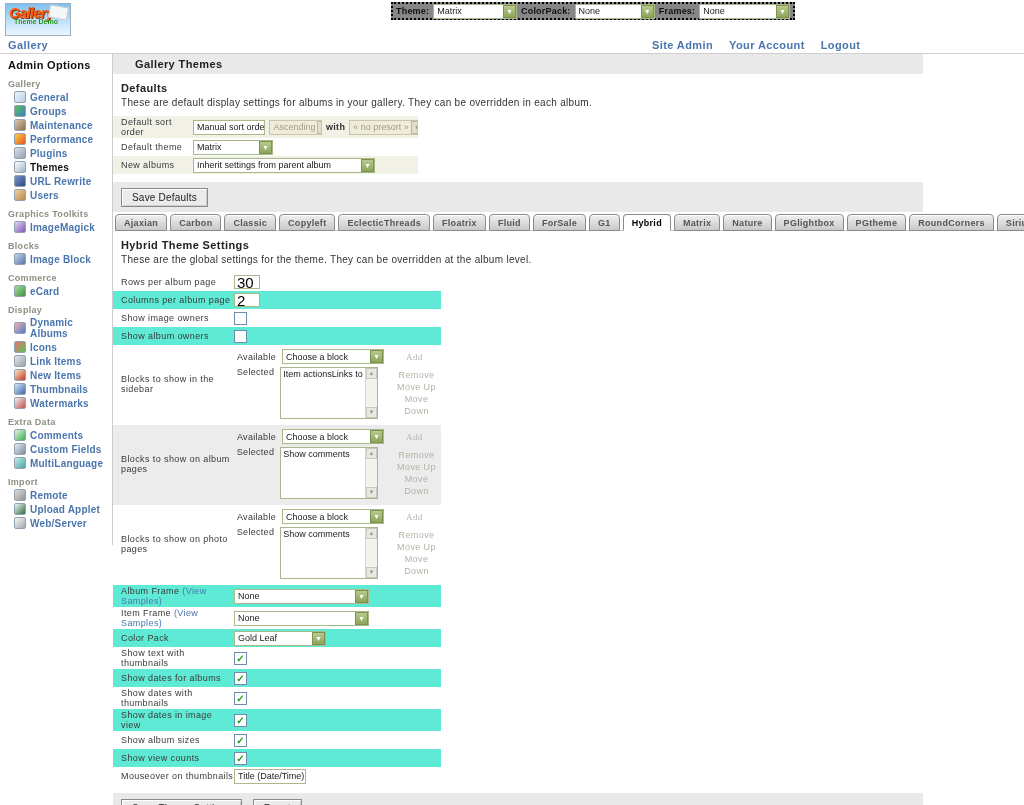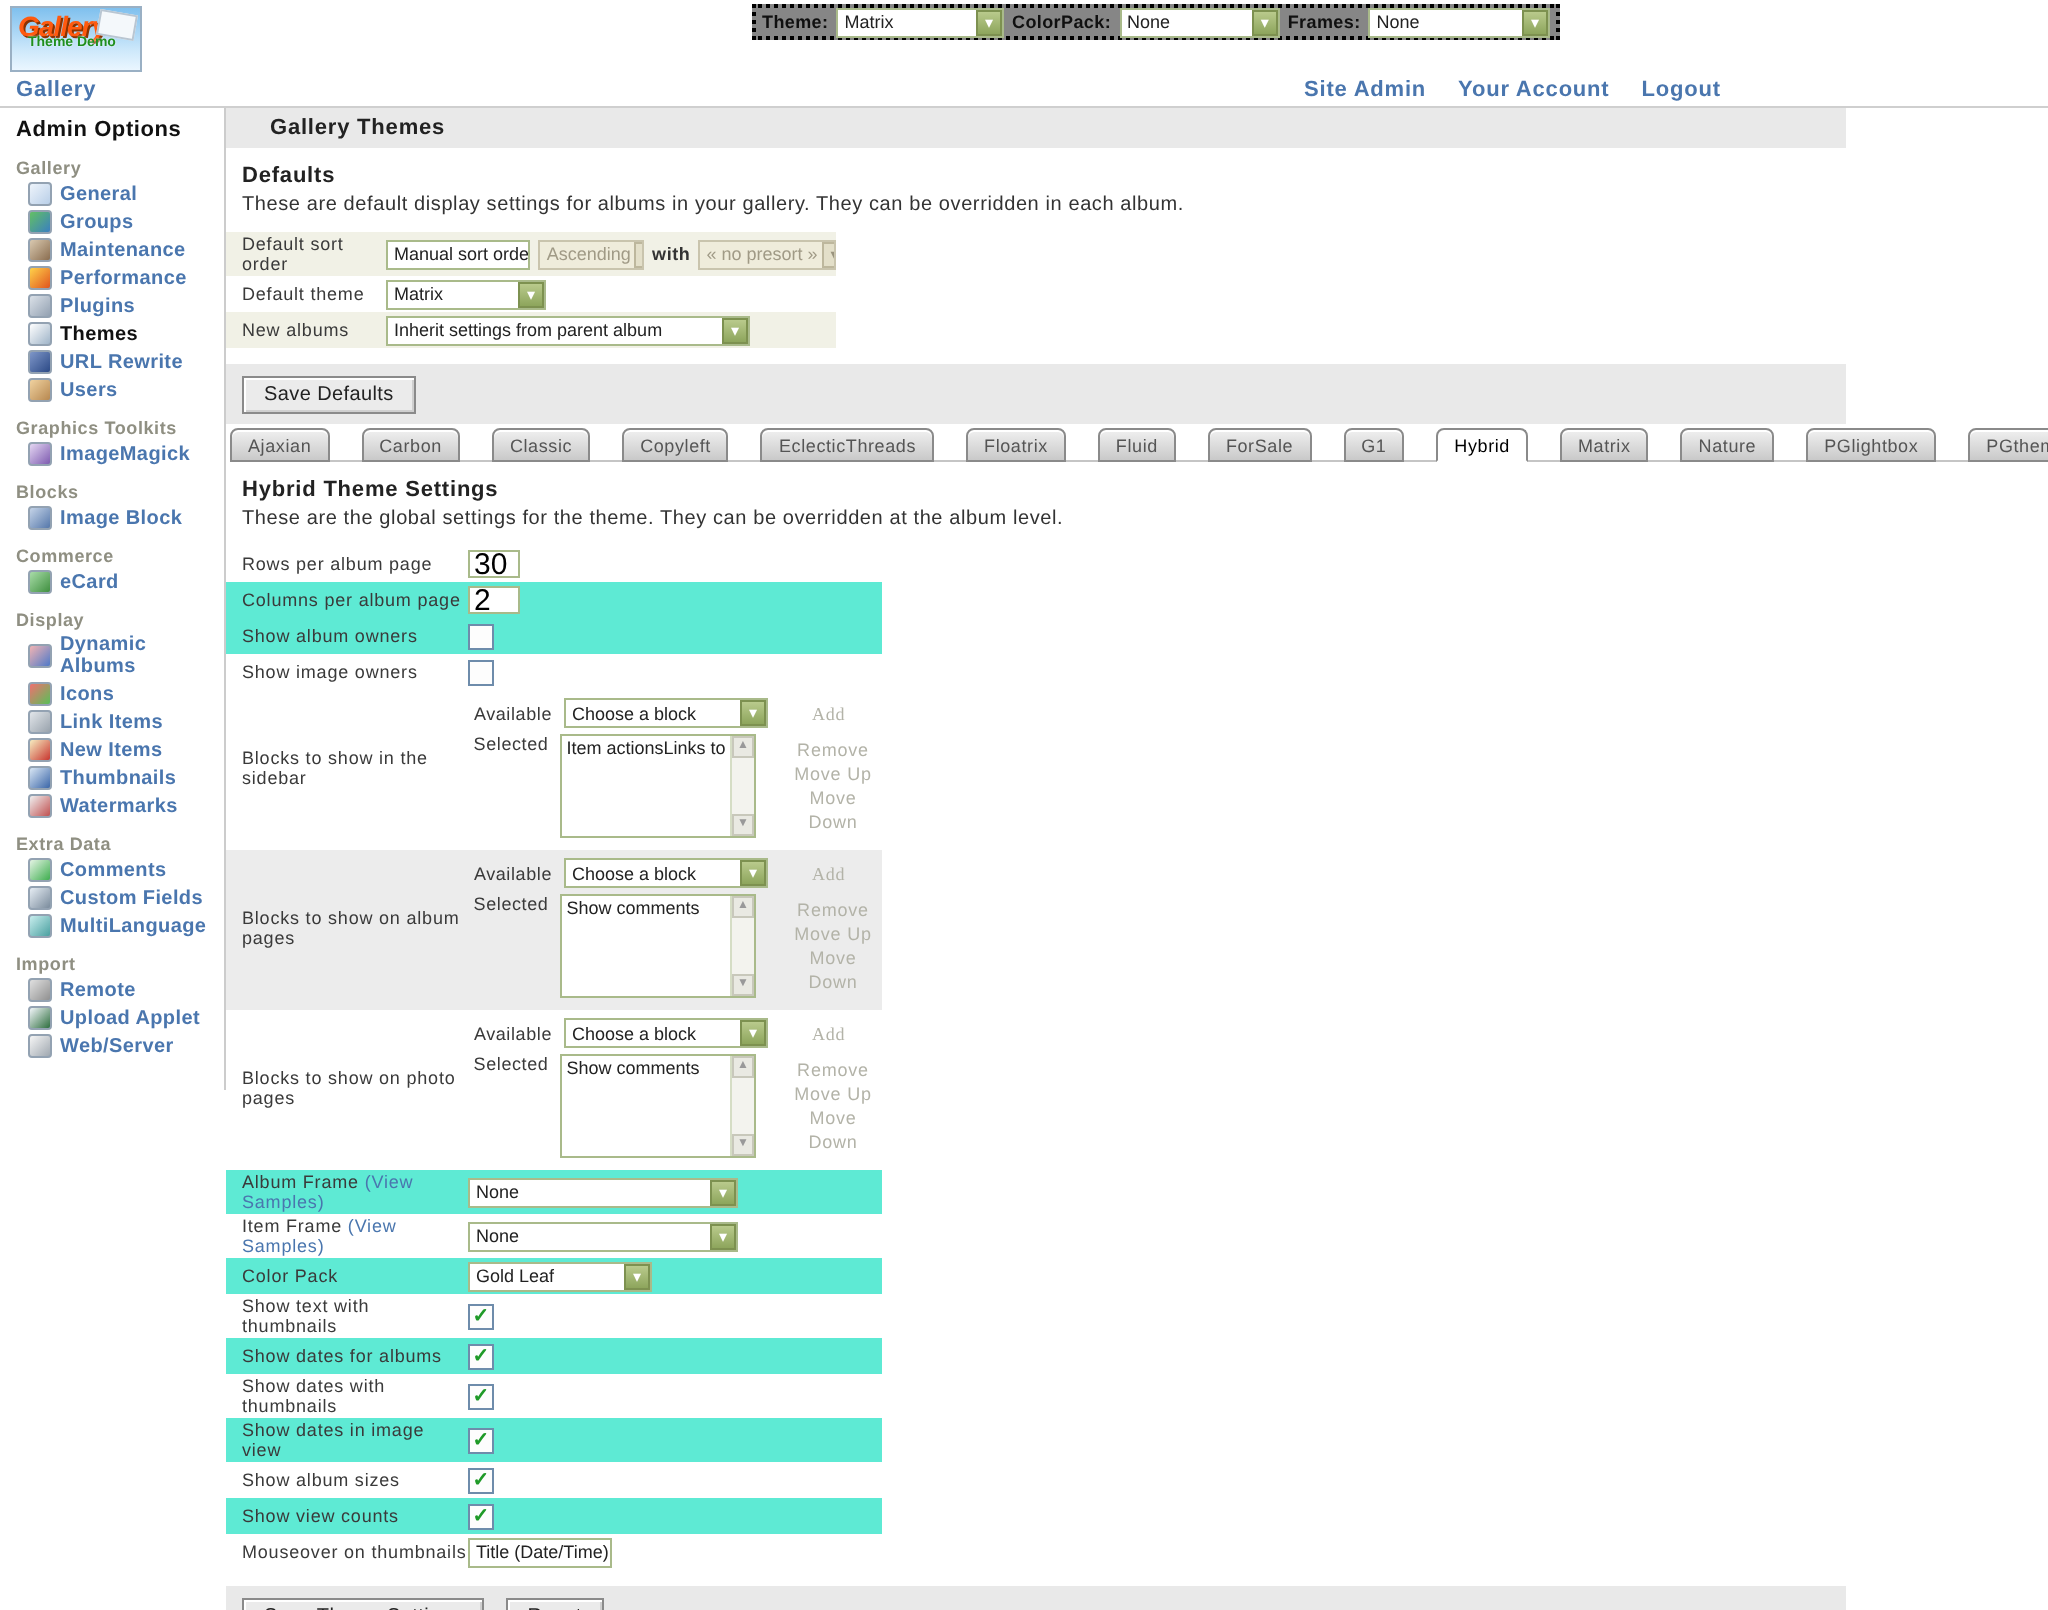--- a/index.html
+++ b/index.html
@@ -12,21 +12,21 @@
   .header { position:relative; height:54px; border-bottom:1px solid #cfcfcf; }
   .logo { position:absolute; left:5px; top:3px; width:66px; height:33px;
           border:1px solid #9ab0c4; background:linear-gradient(180deg,#7fc0ee 0%,#cfe9fb 70%,#eaf6ff 100%);
           overflow:hidden; }
   .logo::after { content:""; position:absolute; right:2px; top:2px; width:17px; height:11px;
           background:#f4f8fb; border:1px solid #b9c6d2; transform:rotate(10deg); }
   .logo-title { display:block; margin:1px 0 0 3px; font-weight:bold; font-style:italic;
           font-size:14px; letter-spacing:-0.5px; color:#ff5a0f; text-shadow:1px 1px 0 #8a3200; }
   .logo-sub { display:block; margin:-3px 0 0 8px; font-size:7px; font-weight:bold; color:#1f8f1f;
           text-shadow:0 0 1px #fff; }
-  .themebar { position:absolute; left:376px; top:2px; width:404px; height:18px;
+  .themebar { position:absolute; left:391px; top:2px; width:404px; height:18px;
           background:#868686; border:2px dotted #000; display:flex; align-items:center;
           padding:0 3px; gap:4px; }
   .tb-label { font-size:9px; font-weight:bold; color:#101010; letter-spacing:0.2px; white-space:nowrap; }
   .crumb { position:absolute; left:8px; top:39px; font-size:11px; font-weight:bold;
           color:#4a76ae; letter-spacing:0.4px; }
   .toplinks { position:absolute; top:39px; left:652px; display:flex; gap:16px;
           font-size:11px; font-weight:bold; color:#4a76ae; letter-spacing:0.4px; }
   .toplinks span { cursor:pointer; }
   
   .sel { display:inline-flex; align-items:center; justify-content:space-between;
@@ -61,23 +61,23 @@
   .desc { font-size:10px; color:#333; letter-spacing:0.3px; margin:0 0 8px 8px; }
   
   .drow { display:flex; align-items:center; width:305px; min-height:18px; padding:1px 0 1px 8px; }
   .drow.alt { background:#f1f1e6; }
   .lbl { font-size:9px; color:#3a3a3a; letter-spacing:0.4px; }
   .drow .lbl { flex:0 0 72px; }
   .with { font-size:9px; font-weight:bold; color:#333; margin:0 4px; letter-spacing:0.3px; }
   .graybar { width:810px; background:#e9e9e9; padding:5px 8px; margin-top:8px; }
   
   .tabs { display:flex; align-items:flex-end; margin:2px 0 0 2px; border-bottom:1px solid #c5c5c5; }
-  .tab { font-size:9px; font-weight:normal; color:#555; letter-spacing:0.3px;
+  .tab { font-size:9px; font-weight:bold; color:#555; letter-spacing:0.3px;
          background:linear-gradient(180deg,#f0f0f0,#c9c9c9); border:1px solid #8a8a8a;
-         border-radius:4px 4px 0 0; padding:3px 8px 2px; margin-right:16px; cursor:pointer;
+         border-radius:4px 4px 0 0; padding:3px 8px 2px; margin-right:3px; cursor:pointer;
          box-shadow:inset 0 1px 0 #fff; white-space:nowrap; margin-bottom:-1px; }
   .tab.active { background:#fff; color:#000; border-bottom:1px solid #fff; }
   
   .hrow { display:flex; align-items:center; width:328px; min-height:18px; padding:1px 0 1px 8px; }
   .hrow.alt { background:#5eead4; }
   .hrow .lbl { flex:0 0 113px; }
   .lbl .link { color:#4a76ae; cursor:pointer; }
   .blockrow { display:flex; width:328px; padding:4px 0 6px 8px; }
   .blockrow.alt { background:#ececec; }
   .blockrow > .lbl { flex:0 0 113px; align-self:center; }
@@ -298,26 +298,26 @@
     <div class="desc">These are the global settings for the theme. They can be overridden at the album level.</div>
 
     <div class="hrow">
       <span class="lbl">Rows per album page</span>
       <input class="txt" value="30" style="">
     </div>
     <div class="hrow alt">
       <span class="lbl">Columns per album page</span>
       <input class="txt" value="2" style="">
     </div>
+    <div class="hrow">
+      <span class="lbl">Show image owners</span>
+      <span class="cb"></span>
+    </div>
     <div class="hrow alt">
       <span class="lbl">Show album owners</span>
-      <span class="cb"></span>
-    </div>
-    <div class="hrow">
-      <span class="lbl">Show image owners</span>
       <span class="cb"></span>
     </div>
 
     <div class="blockrow">
       <span class="lbl">Blocks to show in the sidebar</span>
       <div>
         <div class="brow1">
           <span class="avlbl">Available</span>
           <span class="sel" style="width:102px">
             <span>Choose a block</span>

